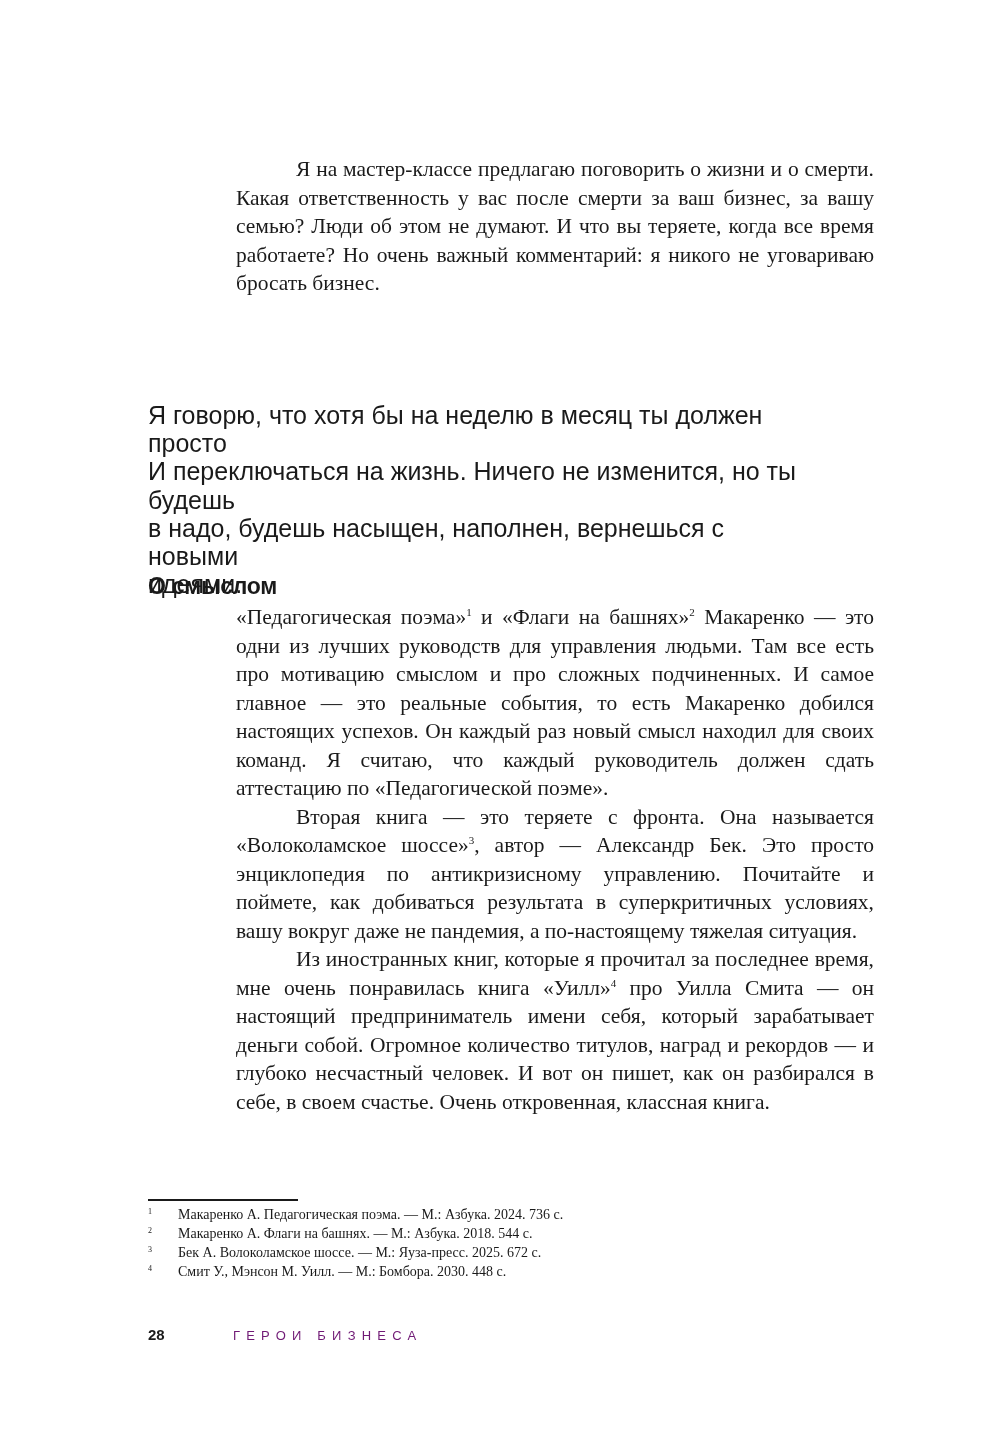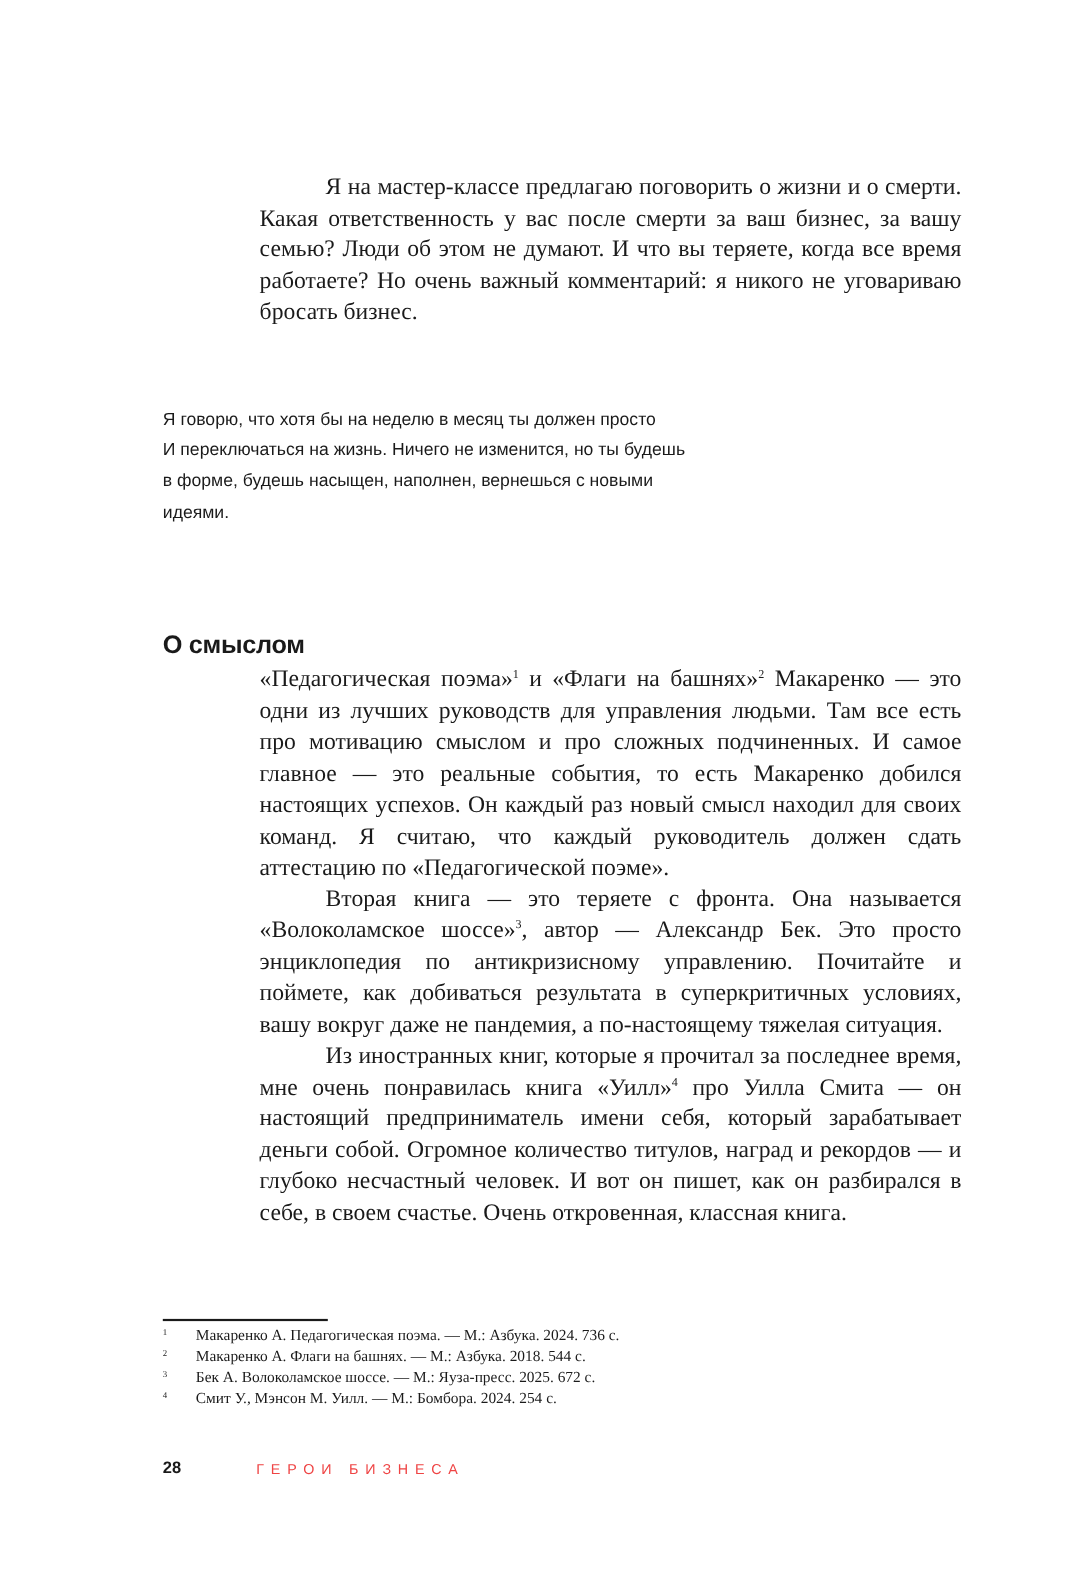--- a/index.html
+++ b/index.html
@@ -9,49 +9,49 @@
   .quote-block {
     position: absolute; left: 236px; width: 638px;
     font-size: 21.5px; line-height: 28.5px; text-align: justify;
   }
   .quote-block p { margin: 0; }
   .quote-block p.indent { text-indent: 60px; }
   .quote-block p.first { text-indent: 0; }
   #q1 { top: 155px; }
   #q2 { top: 603px; }
   .speaker-block {
-    position: absolute; left: 148px; width: 650px; top: 368px;
-    font-size: 16px; line-height: 28.2px; color: #1a1a1a;
+    position: absolute; left: 148px; width: 650px; top: 401px;
+    font-size: 25px; line-height: 28.2px; color: #1a1a1a;
   }
   .speaker-block p { margin: 0; }
   .section-heading {
     position: absolute; left: 148px; top: 573px;
     font-size: 23px; font-weight: bold; margin: 0; letter-spacing: -0.3px;
   }
   sup { font-size: 11px; vertical-align: 8px; line-height: 0; }
   .fn-rule { position: absolute; left: 148px; top: 1199px; width: 150px; height: 2px; background: #1a1a1a; }
   .footnotes { position: absolute; left: 148px; top: 1205px; width: 600px; font-size: 14px; line-height: 19px; }
   .fn { display: flex; }
   .fn-num { width: 30px; font-size: 8px; line-height: 14px; }
   .fn-text { flex: 1; }
   .page-footer { position: absolute; top: 1326px; left: 148px; display: flex; align-items: flex-end; }
   .page-number { font-size: 15px; font-weight: bold; width: 85px; }
-  .running-title { font-size: 13px; letter-spacing: 6.2px; color: #ef4444; }
+  .running-title { font-size: 13px; letter-spacing: 6.2px; color: #701a75; }
 </style>
 </head>
 <body>
 
 <div id="q1" class="quote-block serif">
   <p class="indent">Я на мастер-классе предлагаю поговорить о жизни и о смерти. Какая ответственность у вас после смерти за ваш бизнес, за вашу семью? Люди об этом не думают. И что вы теряете, когда все время работаете? Но очень важный комментарий: я никого не уговариваю бросать бизнес.</p>
 </div>
 
 <div class="speaker-block sans">
   <p>Я говорю, что хотя бы на неделю в месяц ты должен просто</p>
   <p>И переключаться на жизнь. Ничего не изменится, но ты будешь</p>
-  <p>в форме, будешь насыщен, наполнен, вернешься с новыми</p>
+  <p>в надо, будешь насыщен, наполнен, вернешься с новыми</p>
   <p>идеями.</p>
 </div>
 
 <h2 class="section-heading sans">О смыслом</h2>
 
 <div id="q2" class="quote-block serif">
   <p class="first"><span>«Педагогическая поэма»</span><sup>1</sup><span> и «Флаги на башнях»</span><sup>2</sup><span> Макаренко — это одни из лучших руководств для управления людьми. Там все есть про мотивацию смыслом и про сложных подчиненных. И самое главное — это реальные события, то есть Макаренко добился настоящих успехов. Он каждый раз новый смысл находил для своих команд. Я считаю, что каждый руководитель должен сдать аттестацию по «Педагогической поэме».</span></p>
   <p class="indent"><span>Вторая книга — это теряете с фронта. Она называется «Волоколамское шоссе»</span><sup>3</sup><span>, автор — Александр Бек. Это просто энциклопедия по антикризисному управлению. Почитайте и поймете, как добиваться результата в суперкритичных условиях, вашу вокруг даже не пандемия, а по-настоящему тяжелая ситуация.</span></p>
   <p class="indent"><span>Из иностранных книг, которые я прочитал за последнее время, мне очень понравилась книга «Уилл»</span><sup>4</sup><span> про Уилла Смита — он настоящий предприниматель имени себя, который зарабатывает деньги собой. Огромное количество титулов, наград и рекордов — и глубоко несчастный человек. И вот он пишет, как он разбирался в себе, в своем счастье. Очень откровенная, классная книга.</span></p>
 </div>
@@ -65,20 +65,20 @@
   <div class="fn">
       <span class="fn-num">2</span>
       <span class="fn-text">Макаренко А. Флаги на башнях. — М.: Азбука. 2018. 544 с.</span>
     </div>
   <div class="fn">
       <span class="fn-num">3</span>
       <span class="fn-text">Бек А. Волоколамское шоссе. — М.: Яуза-пресс. 2025. 672 с.</span>
     </div>
   <div class="fn">
       <span class="fn-num">4</span>
-      <span class="fn-text">Смит У., Мэнсон М. Уилл. — М.: Бомбора. 2024. 254 с.</span>
+      <span class="fn-text">Смит У., Мэнсон М. Уилл. — М.: Бомбора. 2030. 448 с.</span>
     </div>
 </div>
 
 <div class="page-footer sans">
   <span class="page-number">28</span>
   <span class="running-title">ГЕРОИ БИЗНЕСА</span>
 </div>
 
 </body></html>

